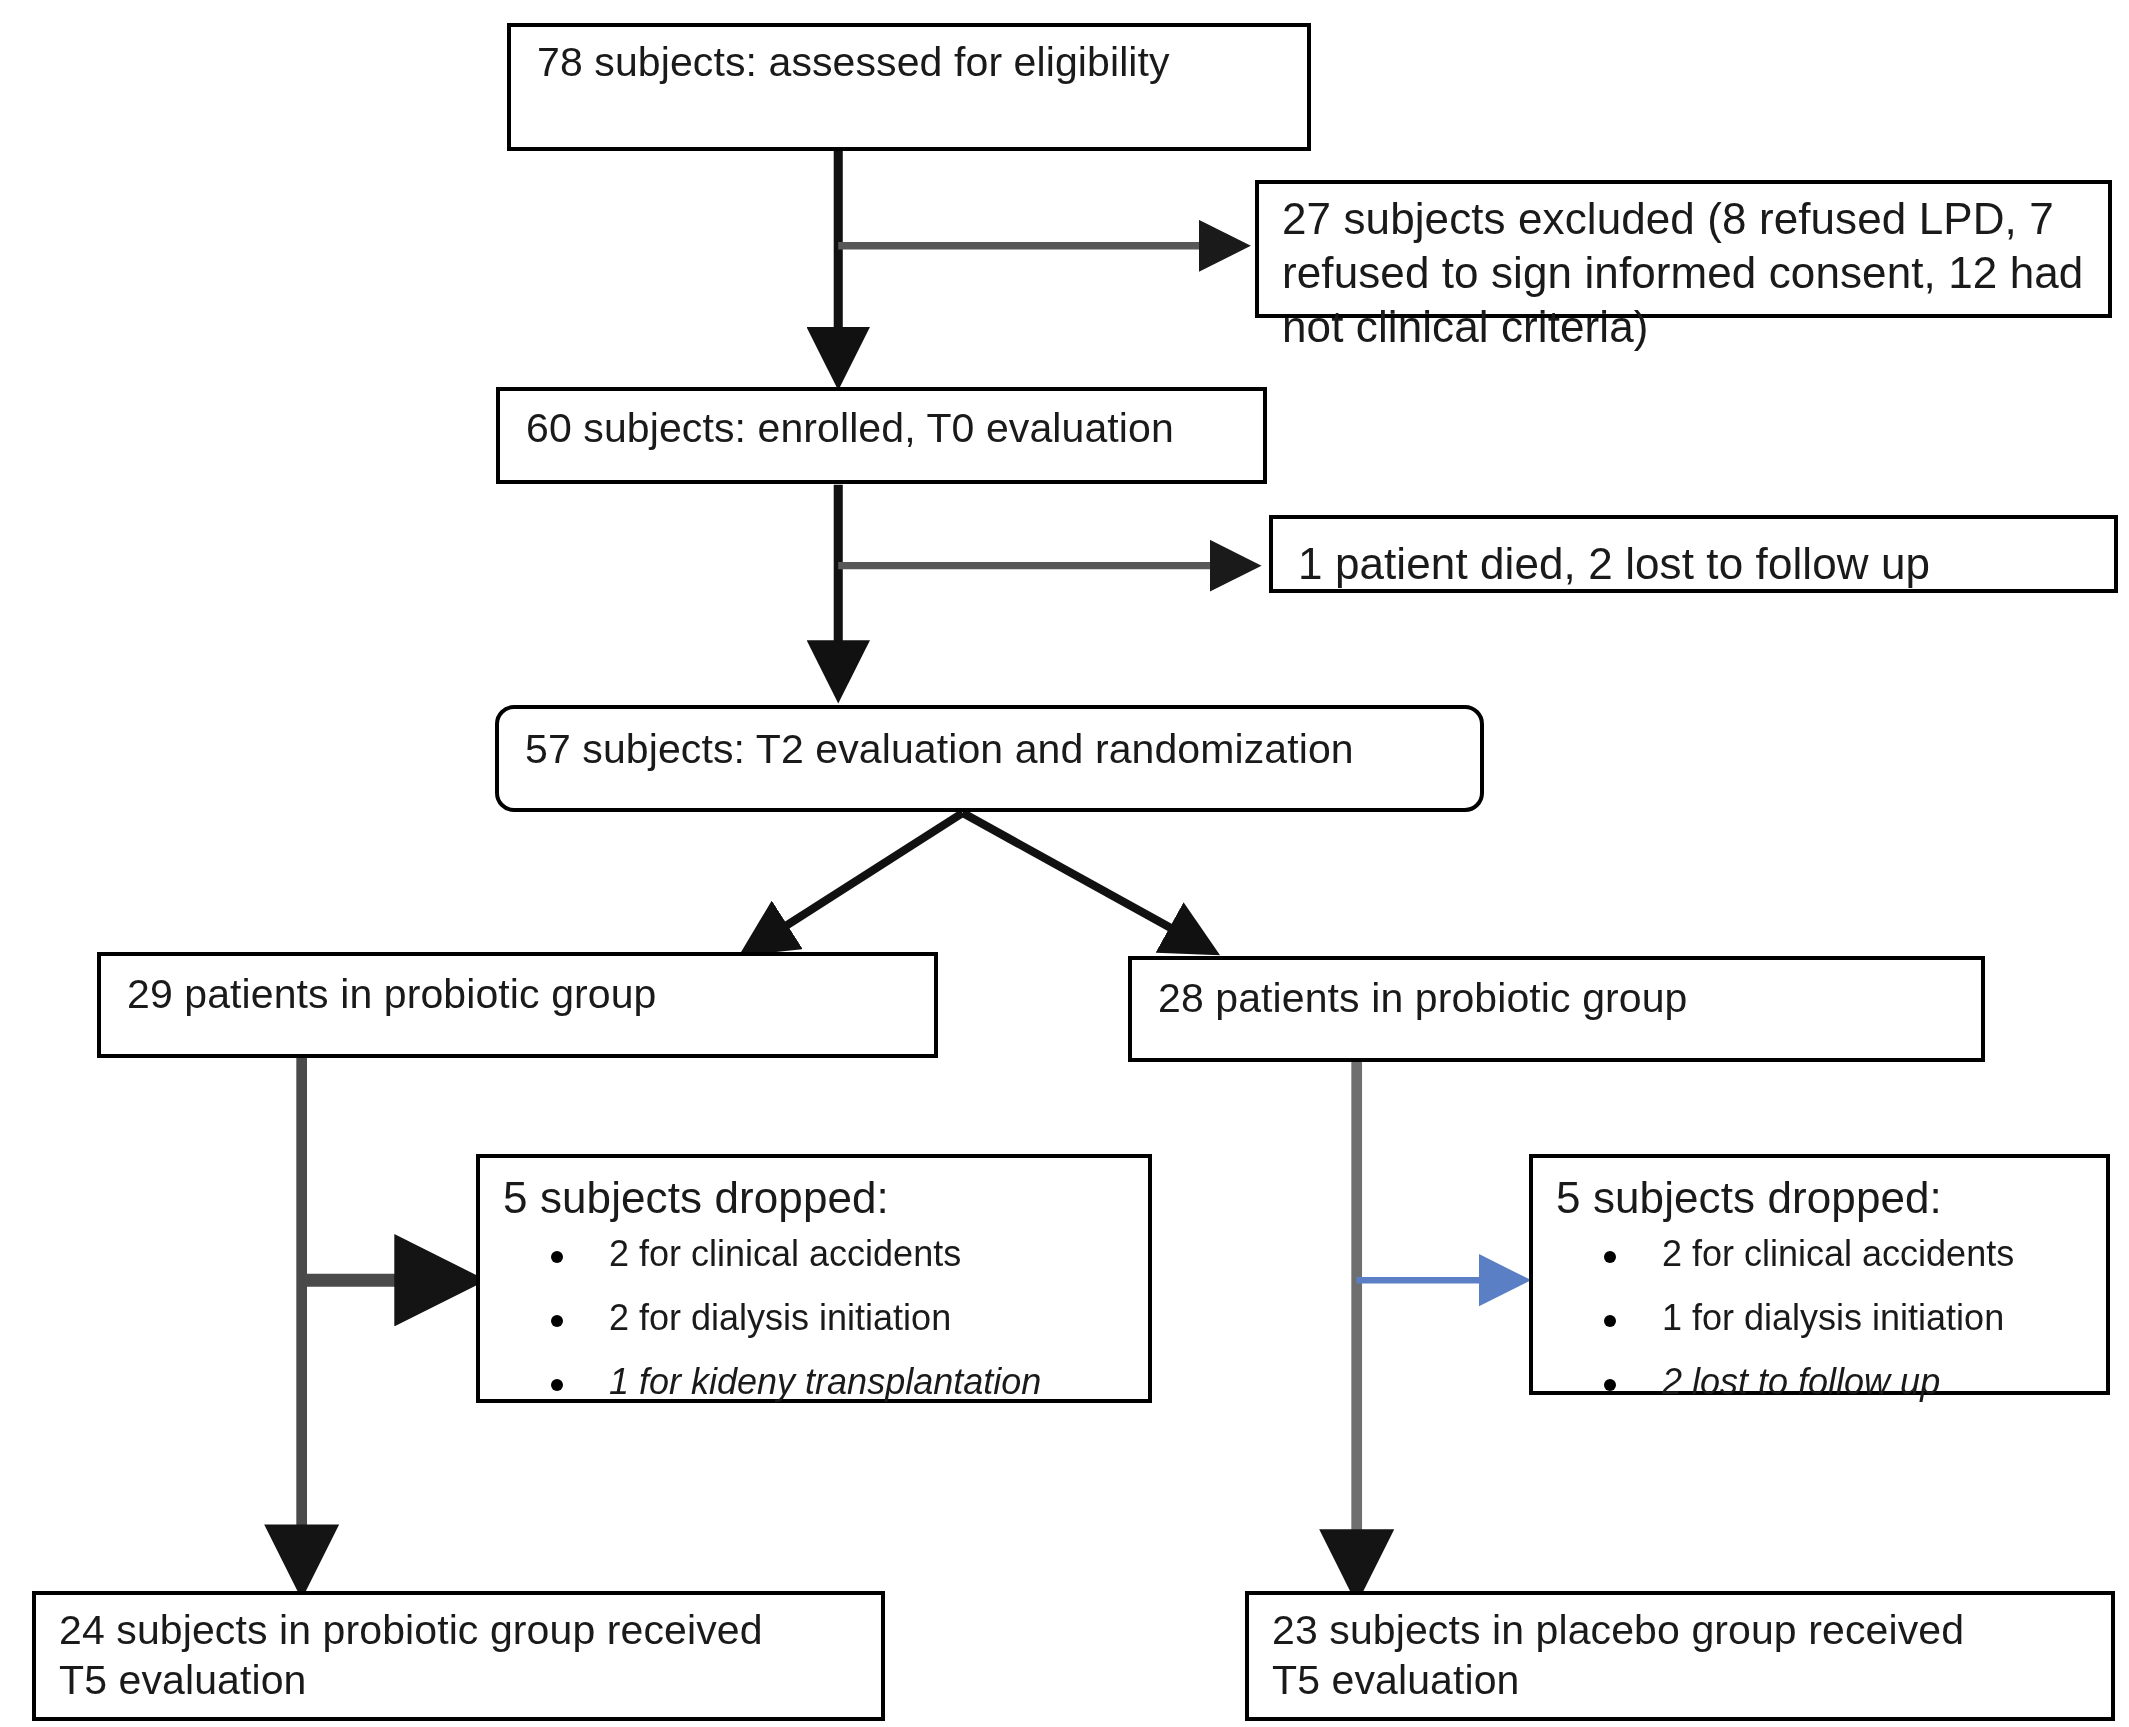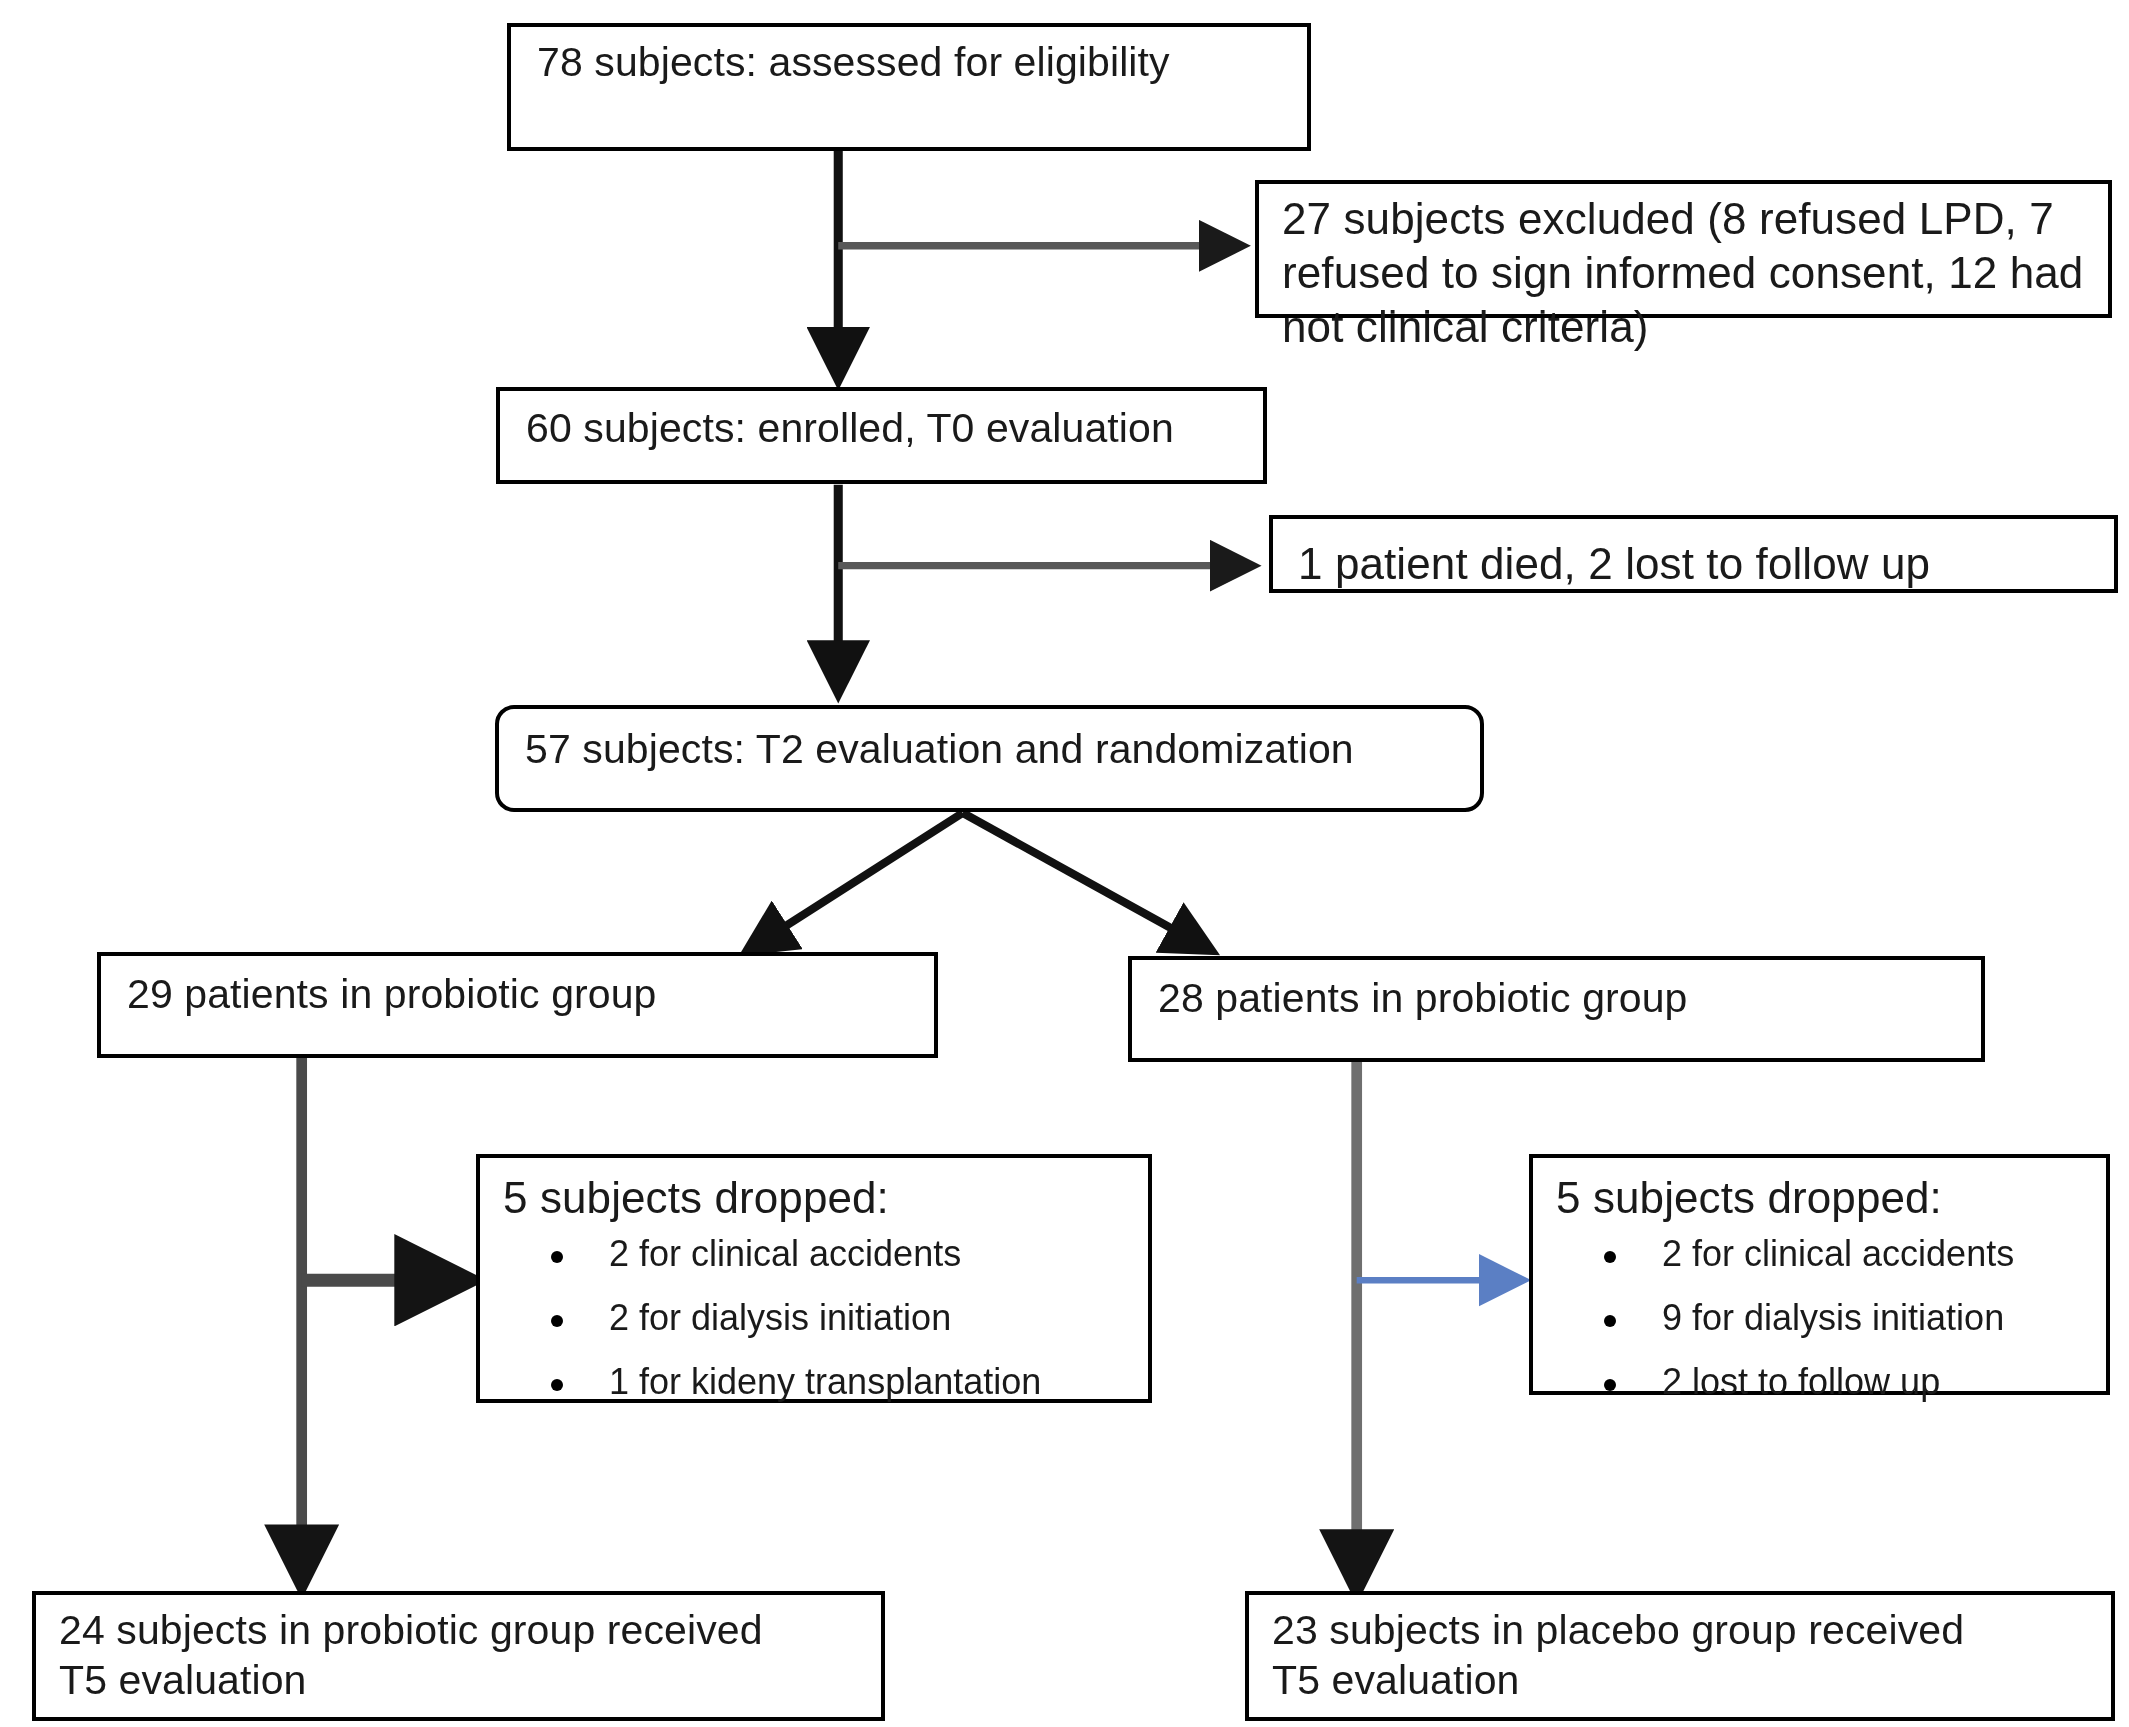--- a/index.html
+++ b/index.html
@@ -45,21 +45,21 @@
     padding: 0;
   }
   .bullets li {
     position: relative;
     font-size: 36px;
     line-height: 1.18;
     color: #1a1a1a;
     padding-left: 106px;
     margin-bottom: 21.4px;
   }
-  .bullets li:last-child { margin-bottom: 4px; }
+  .bullets li:last-child { margin-bottom: 4px; font-style: italic; }
   .bullets li .dot {
     position: absolute;
     left: 48px;
     top: 0.50em;
     width: 12.4px;
     height: 12.4px;
     background: #000000;
     border-radius: 50%;
     display: block;
   }
@@ -179,21 +179,21 @@
   <div class="box" style="left:1529px; top:1154px; width:581px; height:241px;">
     <div class="box-inner" style="left:23px; top:13px; right:8.2px;">
       <div class="boxtext small">5 subjects dropped:</div>
       <ul class="bullets">
         <li>
           <span class="dot"></span>
           <span>2 for clinical accidents</span>
         </li>
         <li>
           <span class="dot"></span>
-          <span>9 for dialysis initiation</span>
+          <span>1 for dialysis initiation</span>
         </li>
         <li>
           <span class="dot"></span>
           <span>2 lost to follow up</span>
         </li>
       </ul>
     </div>
   </div>
 
   <div class="box" style="left:15px; top:1591px; width:853px; height:130px;margin-left:17px;">

